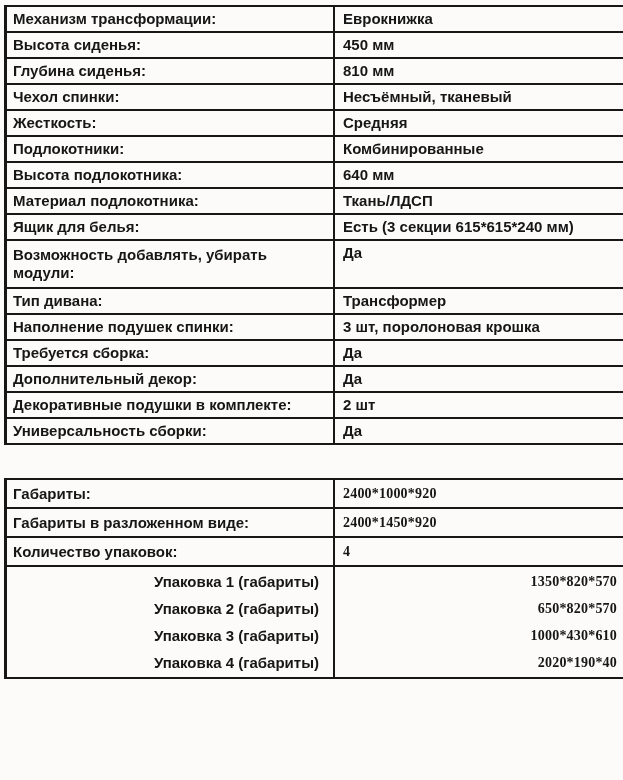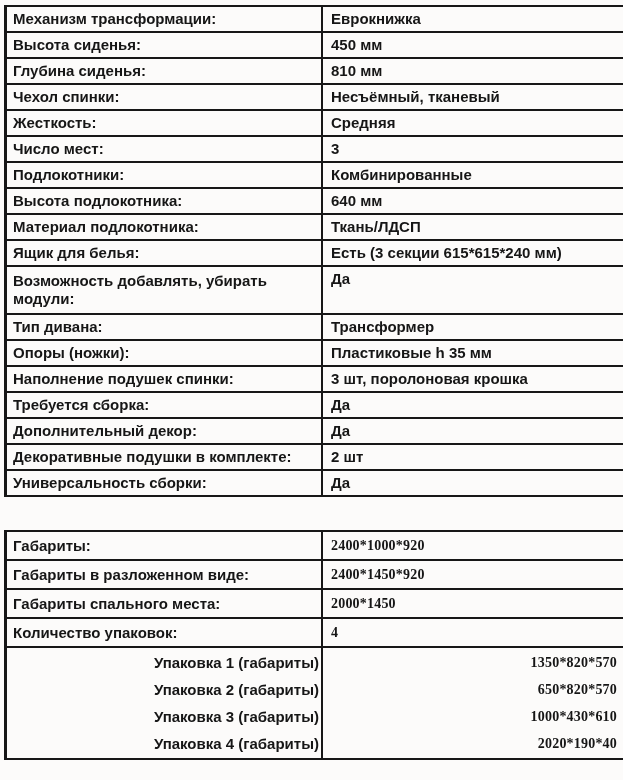--- a/index.html
+++ b/index.html
@@ -27,21 +27,21 @@
   table.spec td {
     border-top: 2px solid #171717;
     border-bottom: 2px solid #171717;
     vertical-align: middle;
     overflow: hidden;
   }
   
   td.label-cell {
     width: 306px;
     border-right: 2px solid #171717;
-    padding: 1px 2px 1px 6px;
+    padding: 1px 14px 1px 6px;
     font-weight: bold;
     font-size: 15px;
     line-height: 18px;
   }
   td.value-cell {
     padding: 1px 6px 1px 8px;
     font-weight: bold;
     font-size: 15px;
     line-height: 18px;
     margin-left: 48px;
@@ -89,24 +89,20 @@
     </tr>
     <tr>
       <td class="label-cell">Чехол спинки:</td>
       <td class="value-cell">Несъёмный, тканевый</td>
     </tr>
     <tr>
       <td class="label-cell">Жесткость:</td>
       <td class="value-cell">Средняя</td>
     </tr>
     <tr>
-      <td class="label-cell">Число мест:</td>
-      <td class="value-cell">3</td>
-    </tr>
-    <tr>
       <td class="label-cell">Подлокотники:</td>
       <td class="value-cell">Комбинированные</td>
     </tr>
     <tr>
       <td class="label-cell">Высота подлокотника:</td>
       <td class="value-cell">640 мм</td>
     </tr>
     <tr>
       <td class="label-cell">Материал подлокотника:</td>
       <td class="value-cell">Ткань/ЛДСП</td>
@@ -115,24 +111,20 @@
       <td class="label-cell">Ящик для белья:</td>
       <td class="value-cell">Есть (3 секции 615*615*240 мм)</td>
     </tr>
     <tr class="tall">
       <td class="label-cell">Возможность добавлять, убирать модули:</td>
       <td class="value-cell">Да</td>
     </tr>
     <tr>
       <td class="label-cell">Тип дивана:</td>
       <td class="value-cell">Трансформер</td>
-    </tr>
-    <tr>
-      <td class="label-cell">Опоры (ножки):</td>
-      <td class="value-cell">Пластиковые h 35 мм</td>
     </tr>
     <tr>
       <td class="label-cell">Наполнение подушек спинки:</td>
       <td class="value-cell">3 шт, поролоновая крошка</td>
     </tr>
     <tr>
       <td class="label-cell">Требуется сборка:</td>
       <td class="value-cell">Да</td>
     </tr>
     <tr>
@@ -154,24 +146,20 @@
     <tbody>
         <tr>
       <td class="label-cell">Габариты:</td>
       <td class="value-cell">2400*1000*920</td>
     </tr>
     <tr>
       <td class="label-cell">Габариты в разложенном виде:</td>
       <td class="value-cell">2400*1450*920</td>
     </tr>
     <tr>
-      <td class="label-cell">Габариты спального места:</td>
-      <td class="value-cell">2000*1450</td>
-    </tr>
-    <tr>
       <td class="label-cell">Количество упаковок:</td>
       <td class="value-cell">4</td>
     </tr>
     <tr class="packages">
       <td class="label-cell">
         <div class="pack-line">Упаковка 1 (габариты)</div>
         <div class="pack-line">Упаковка 2 (габариты)</div>
         <div class="pack-line">Упаковка 3 (габариты)</div>
         <div class="pack-line">Упаковка 4 (габариты)</div>
       </td>

